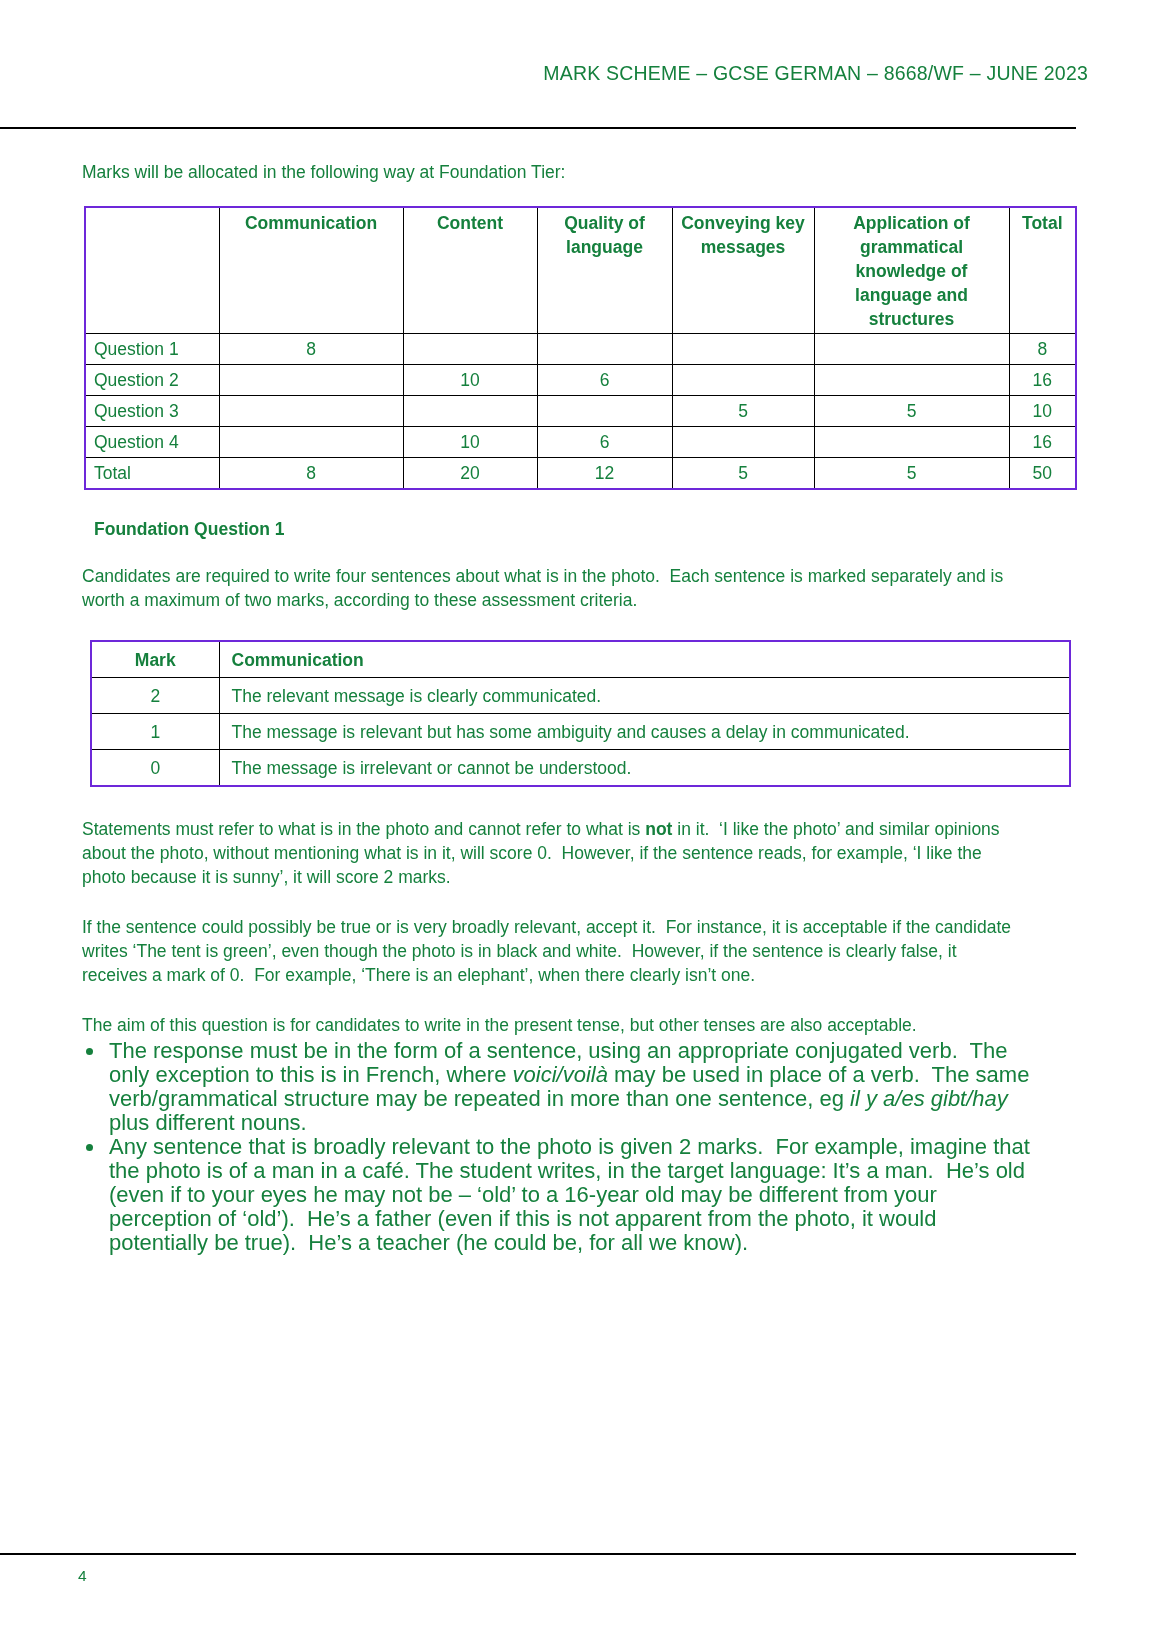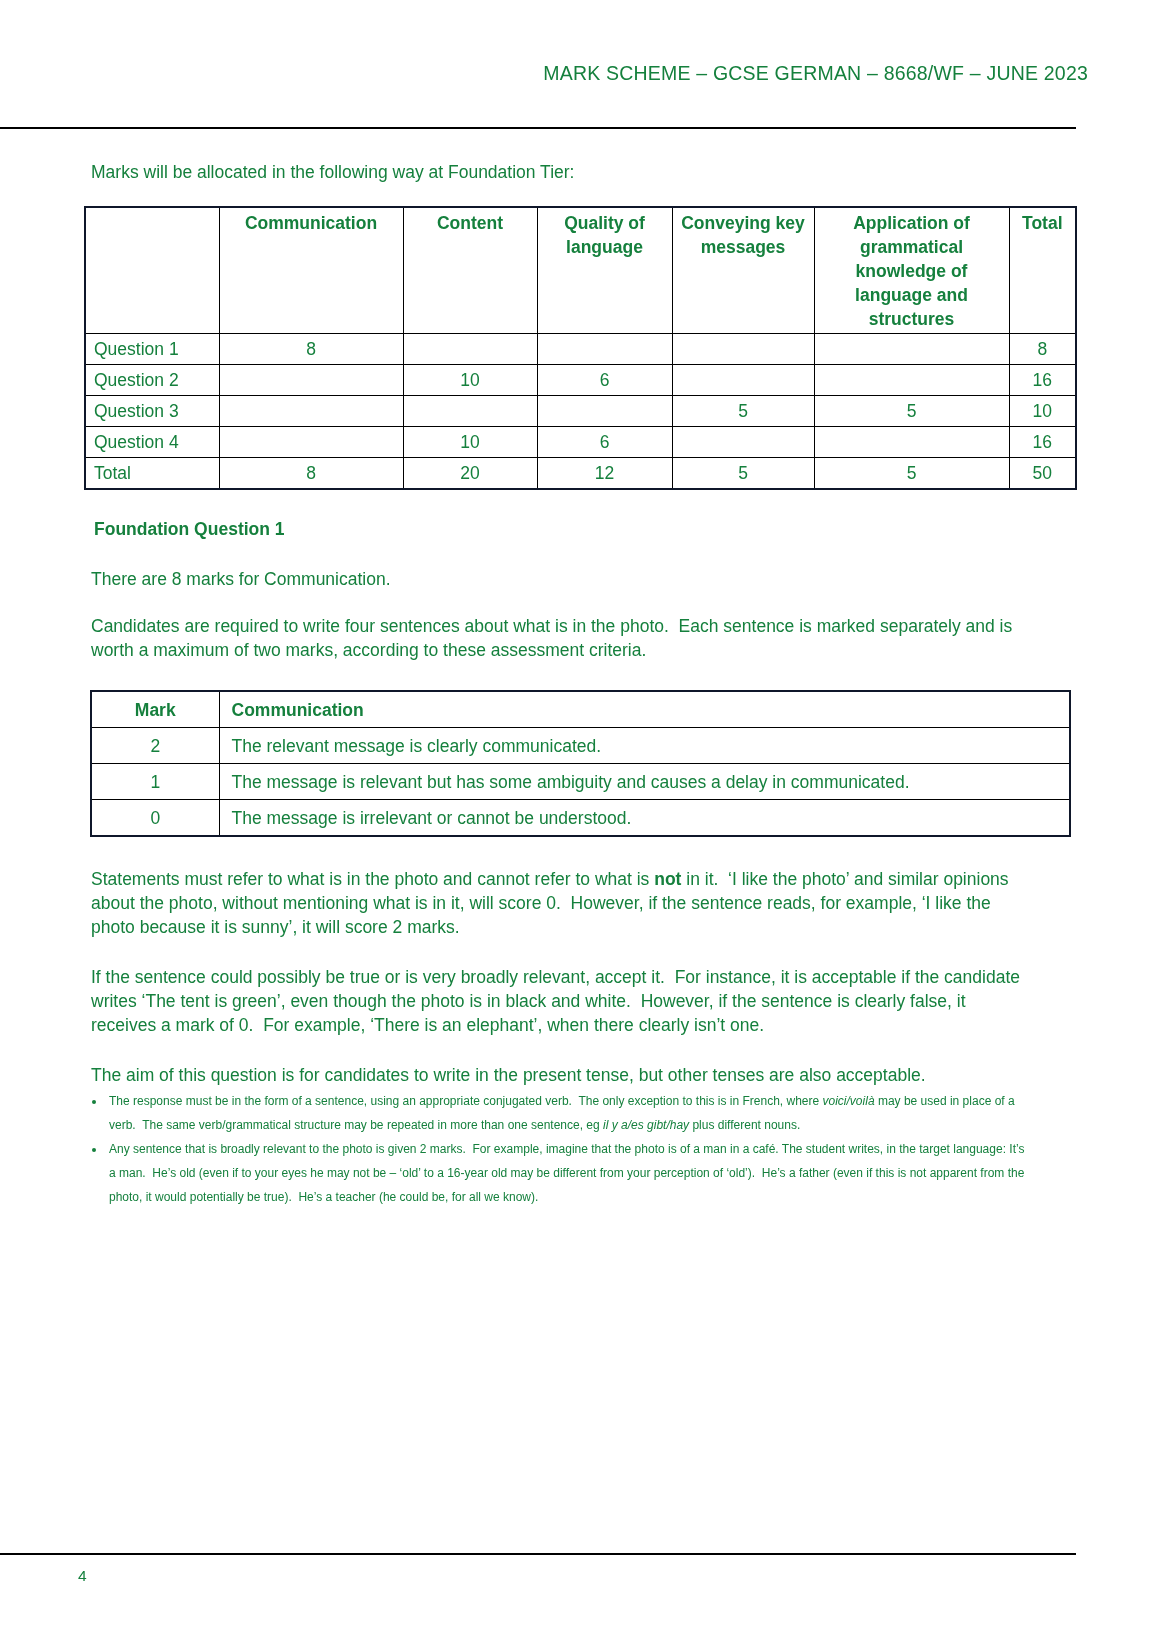--- a/index.html
+++ b/index.html
@@ -20,38 +20,38 @@
   }
   .rule {
     height:2px;
     background:#000;
     width:1076px;
   }
   .rule-top { margin-top:43px; }
   .content { padding-left:82px; }
   .content p, .content h3 { width:944px; }
   p {
-    margin:26px 0 0 9px;
+    margin:26px 0 0 0;
     font-size:17.5px;
     line-height:24px;
     white-space:pre-wrap;
   }
   h3 {
     margin:27px 0 0 12px;
     font-size:17.5px;
     line-height:24px;
     font-weight:bold;
   }
   .intro { margin-top:31px; }
   table {
     border-collapse:collapse;
     table-layout:fixed;
     font-size:17.5px;
     line-height:24px;
-    border:2px solid #0f172a;
+    border:2px solid #6d28d9;
   }
   th, td { border:1.5px solid #000; overflow:hidden; }
   th { font-weight:bold; }
 
   
   .alloc { margin-top:22px; margin-left:2px; width:991px; }
   .alloc thead th {
     vertical-align:top;
     text-align:center;
     padding:3px 6px 0 6px;
@@ -69,21 +69,21 @@
   .criteria tbody td { height:35px; vertical-align:middle; padding:0; }
   .criteria tbody td:first-child { text-align:center; }
   .criteria tbody td:nth-child(2) { text-align:left; padding-left:12px; }
 
   .guid-first { margin-top:30px; }
   .for-marks { margin-top:26px; }
   ul.bullets {
     margin:2px 0 0 0;
     padding-left:24px;
     width:924px;
-    font-size:12px;
+    font-size:22px;
     line-height:24px;
   }
   ul.bullets li { white-space:pre-wrap; padding-left:3px; }
 
   .footer-rule { position:absolute; left:0; top:1553px; height:2px; }
   .footer-num {
     position:absolute; left:78px; top:1567px;
     font-size:15.5px;
   }
 </style>
@@ -165,21 +165,20 @@
             <td>12</td>
             <td>5</td>
             <td>5</td>
             <td>50</td>
           </tr>
         </tbody>
       </table>
 
     <h3>Foundation Question 1</h3>
 
-    <p>There are 8 marks for Communication.</p>
 
     <p style="margin-top:23px">Candidates are required to write four sentences about what is in the photo.  Each sentence is marked separately and is worth a maximum of two marks, according to these assessment criteria.</p>
 
     <table class="criteria">
       <colgroup>
         <col style="width:128px">
           <col>
       </colgroup>
     <thead>
           <tr>

